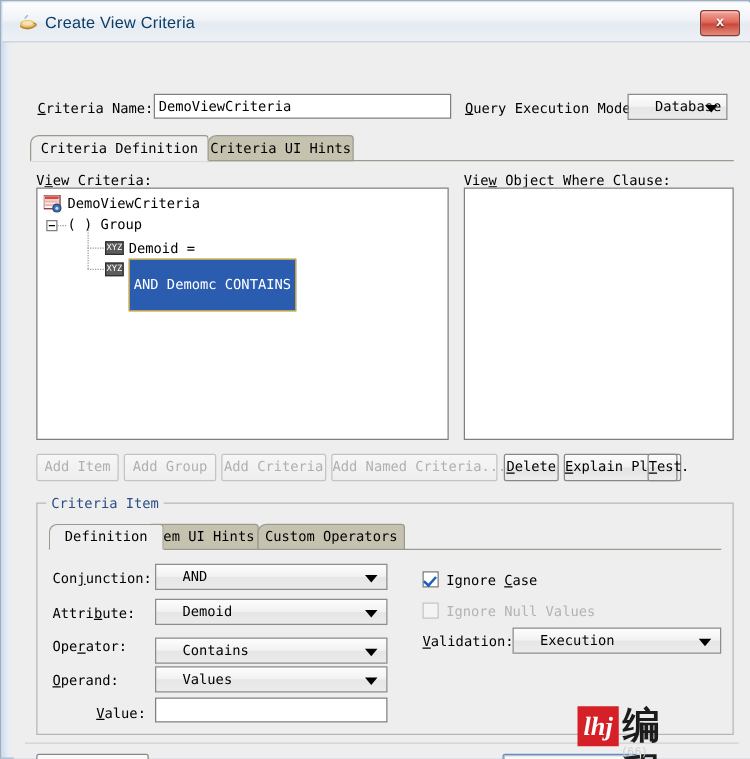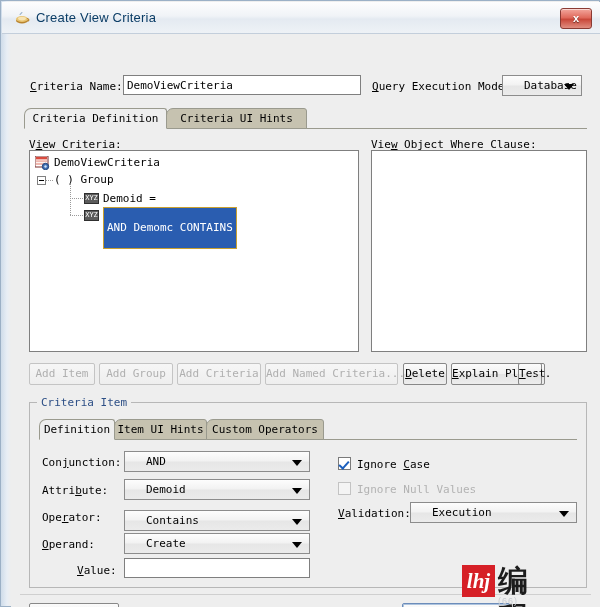--- a/index.html
+++ b/index.html
@@ -181,21 +181,21 @@
     <span class="lbl" style="left:361px;top:46px;"><u>Q</u>uery Execution Mode:</span>
     <div class="combo" style="left:491px;top:41px;width:80px;height:21px;">
       <span>Database</span>
       <i class="arrow"></i>
     </div>
 
     <div class="tabstrip">
       <div class="tab sel" style="left:13px;top:74px;width:143px;">
         <span>Criteria Definition</span>
       </div>
-      <div class="tab unsel" style="left:155px;top:74px;width:141px;">
+      <div class="tab unsel" style="left:155px;top:74px;width:117px;">
         <span>Criteria UI Hints</span>
       </div>
     </div>
     <div class="divider" style="left:13px;top:94px;width:563px;border-top:1px solid #9a9a8e;"></div>
 
     <span class="lbl" style="left:18px;top:104px;">V<u>i</u>ew Criteria:</span>
     <div class="panel" style="left:18px;top:116px;width:330px;height:202px;">
 
       <div class="treerow" style="left:5px;top:4px;">
         <span class="ico-root" style="left:0px;top:1px;">
@@ -253,21 +253,21 @@
     <div class="btn" style="left:440px;top:329px;width:94px;">
       <span><u>E</u>xplain Plan...</span>
     </div>
     <div class="btn" style="left:507px;top:329px;width:24px;">
       <span><u>T</u>est</span>
     </div>
 
     <div class="groupbox" style="left:18px;top:368px;width:558px;height:186px;"></div>
     <span class="groupbox-title" style="left:26px;top:362px;">Criteria Item</span>
 
-    <div class="tab sel" style="left:28px;top:385px;width:76px;">
+    <div class="tab sel" style="left:28px;top:385px;width:92px;">
       <span>Definition</span>
     </div>
     <div class="tab unsel" style="left:103px;top:385px;width:93px;">
       <span>Item UI Hints</span>
     </div>
     <div class="tab unsel" style="left:195px;top:385px;width:118px;">
       <span>Custom Operators</span>
     </div>
     <div class="divider" style="left:28px;top:405px;width:538px;border-top:1px solid #9a9a8e;"></div>
 
@@ -284,21 +284,21 @@
     </div>
 
     <span class="lbl" style="left:31px;top:477px;">Ope<u>r</u>ator:</span>
     <div class="combo" style="left:113px;top:476px;width:186px;height:21px;">
       <span>Contains</span>
       <i class="arrow"></i>
     </div>
 
     <span class="lbl" style="left:31px;top:504px;"><u>O</u>perand:</span>
     <div class="combo" style="left:113px;top:499px;width:186px;height:21px;">
-      <span>Create</span>
+      <span>Values</span>
       <i class="arrow"></i>
     </div>
 
     <span class="lbl" style="left:66px;top:530px;"><u>V</u>alue:</span>
     <div class="txtfield" style="left:113px;top:524px;width:186px;height:20px;"></div>
 
     <div class="chk on" style="left:327px;top:423px;"></div>
     <span class="lbl" style="left:346px;top:424px;">Ignore <u>C</u>ase</span>
 
     <div class="chk off" style="left:327px;top:448px;"></div>

